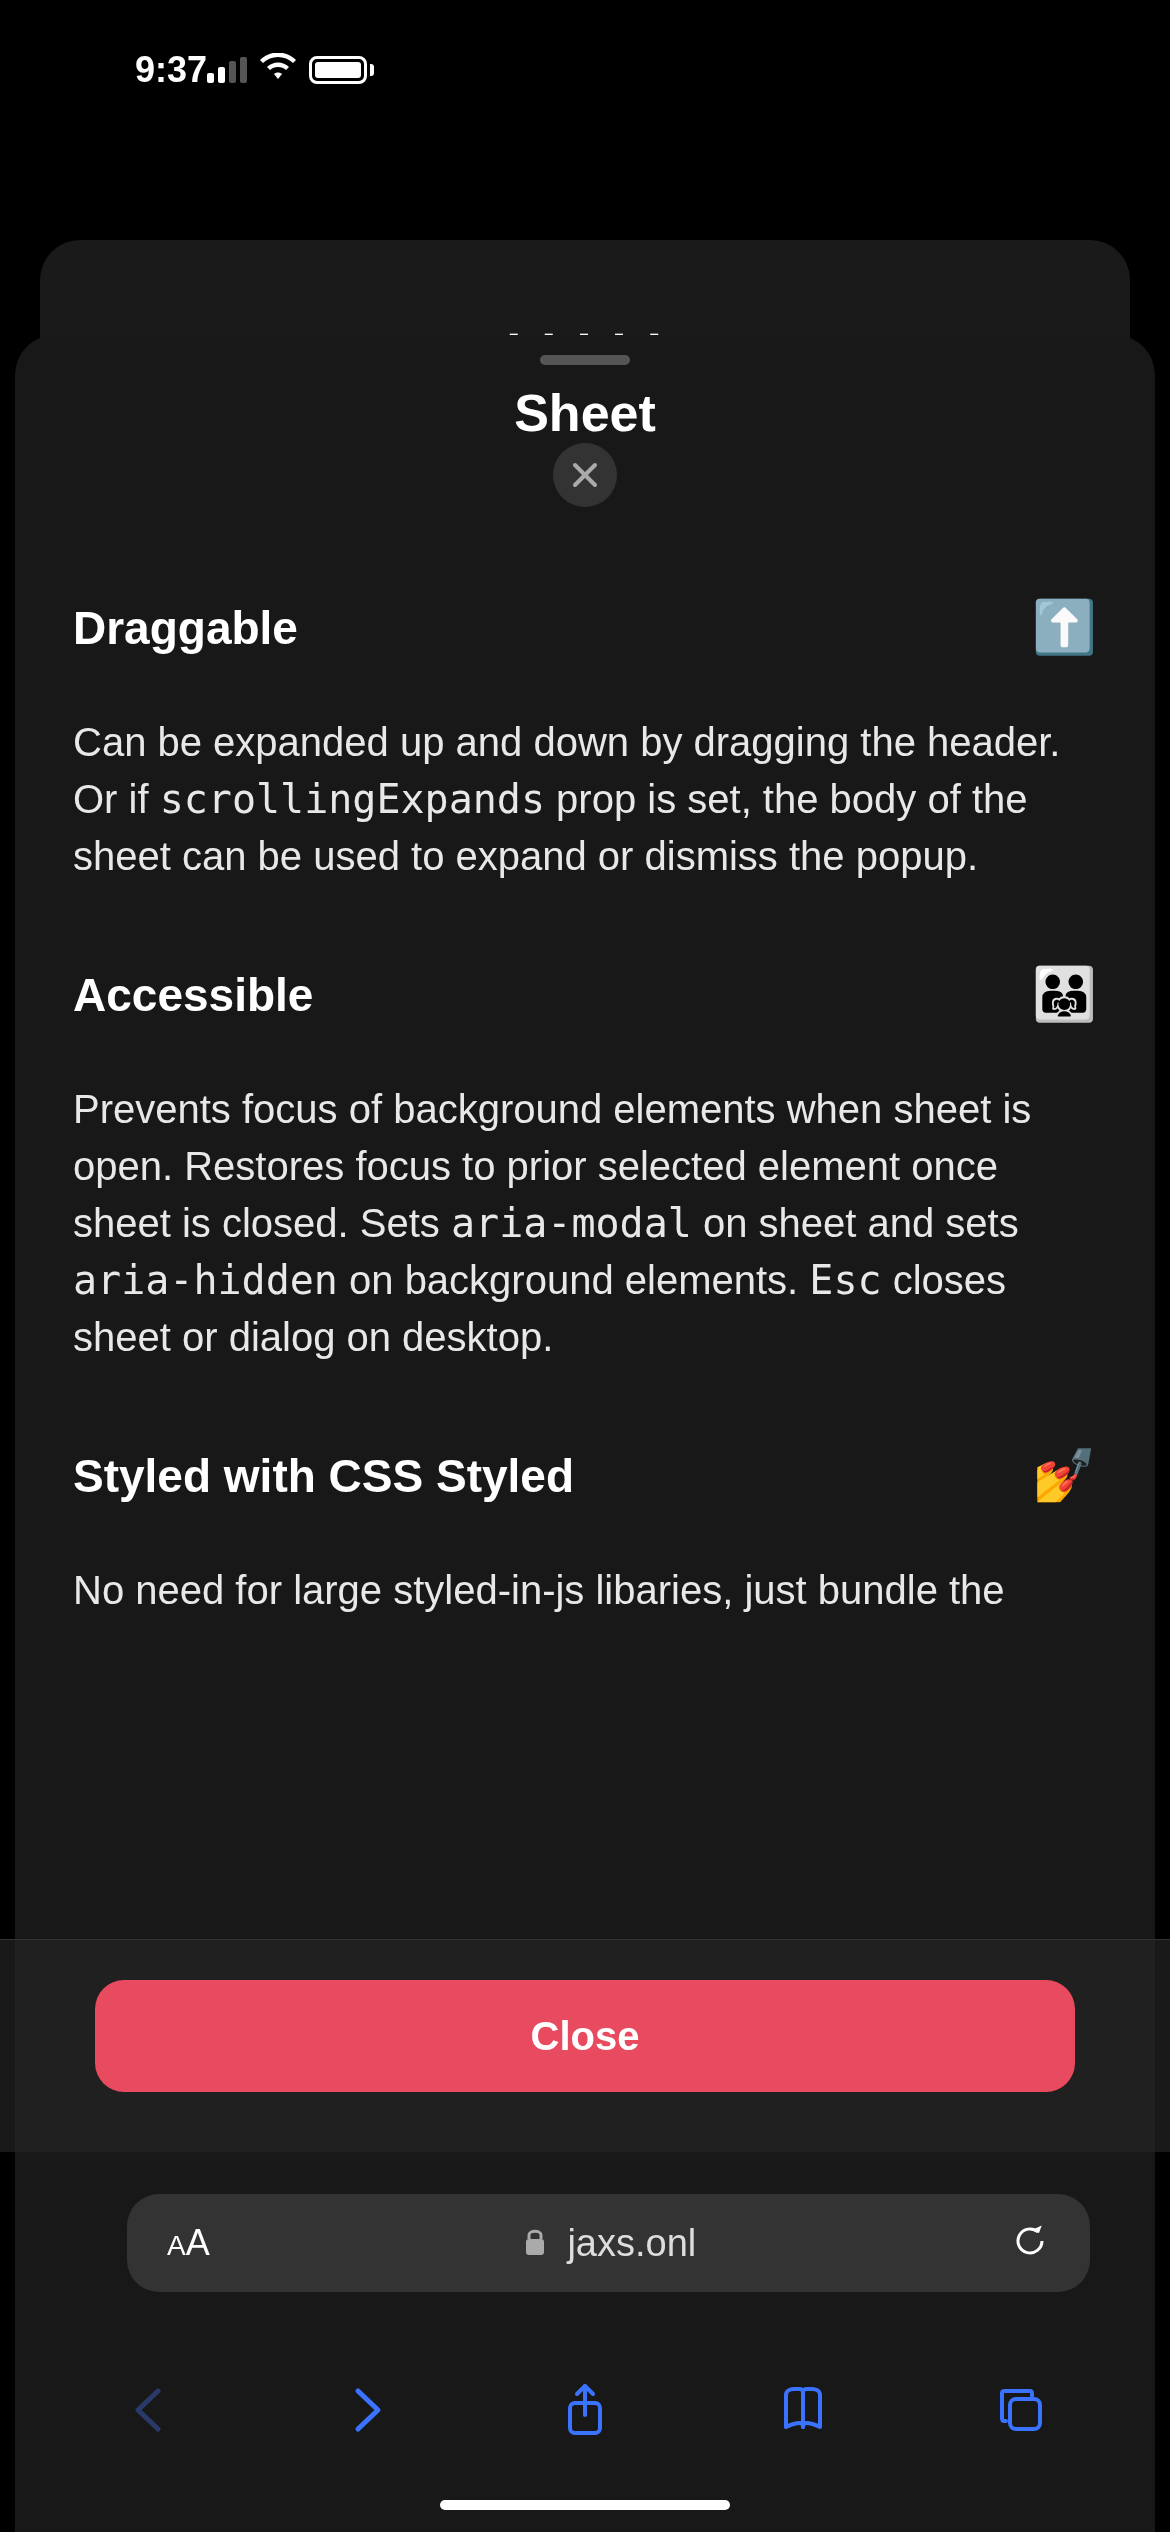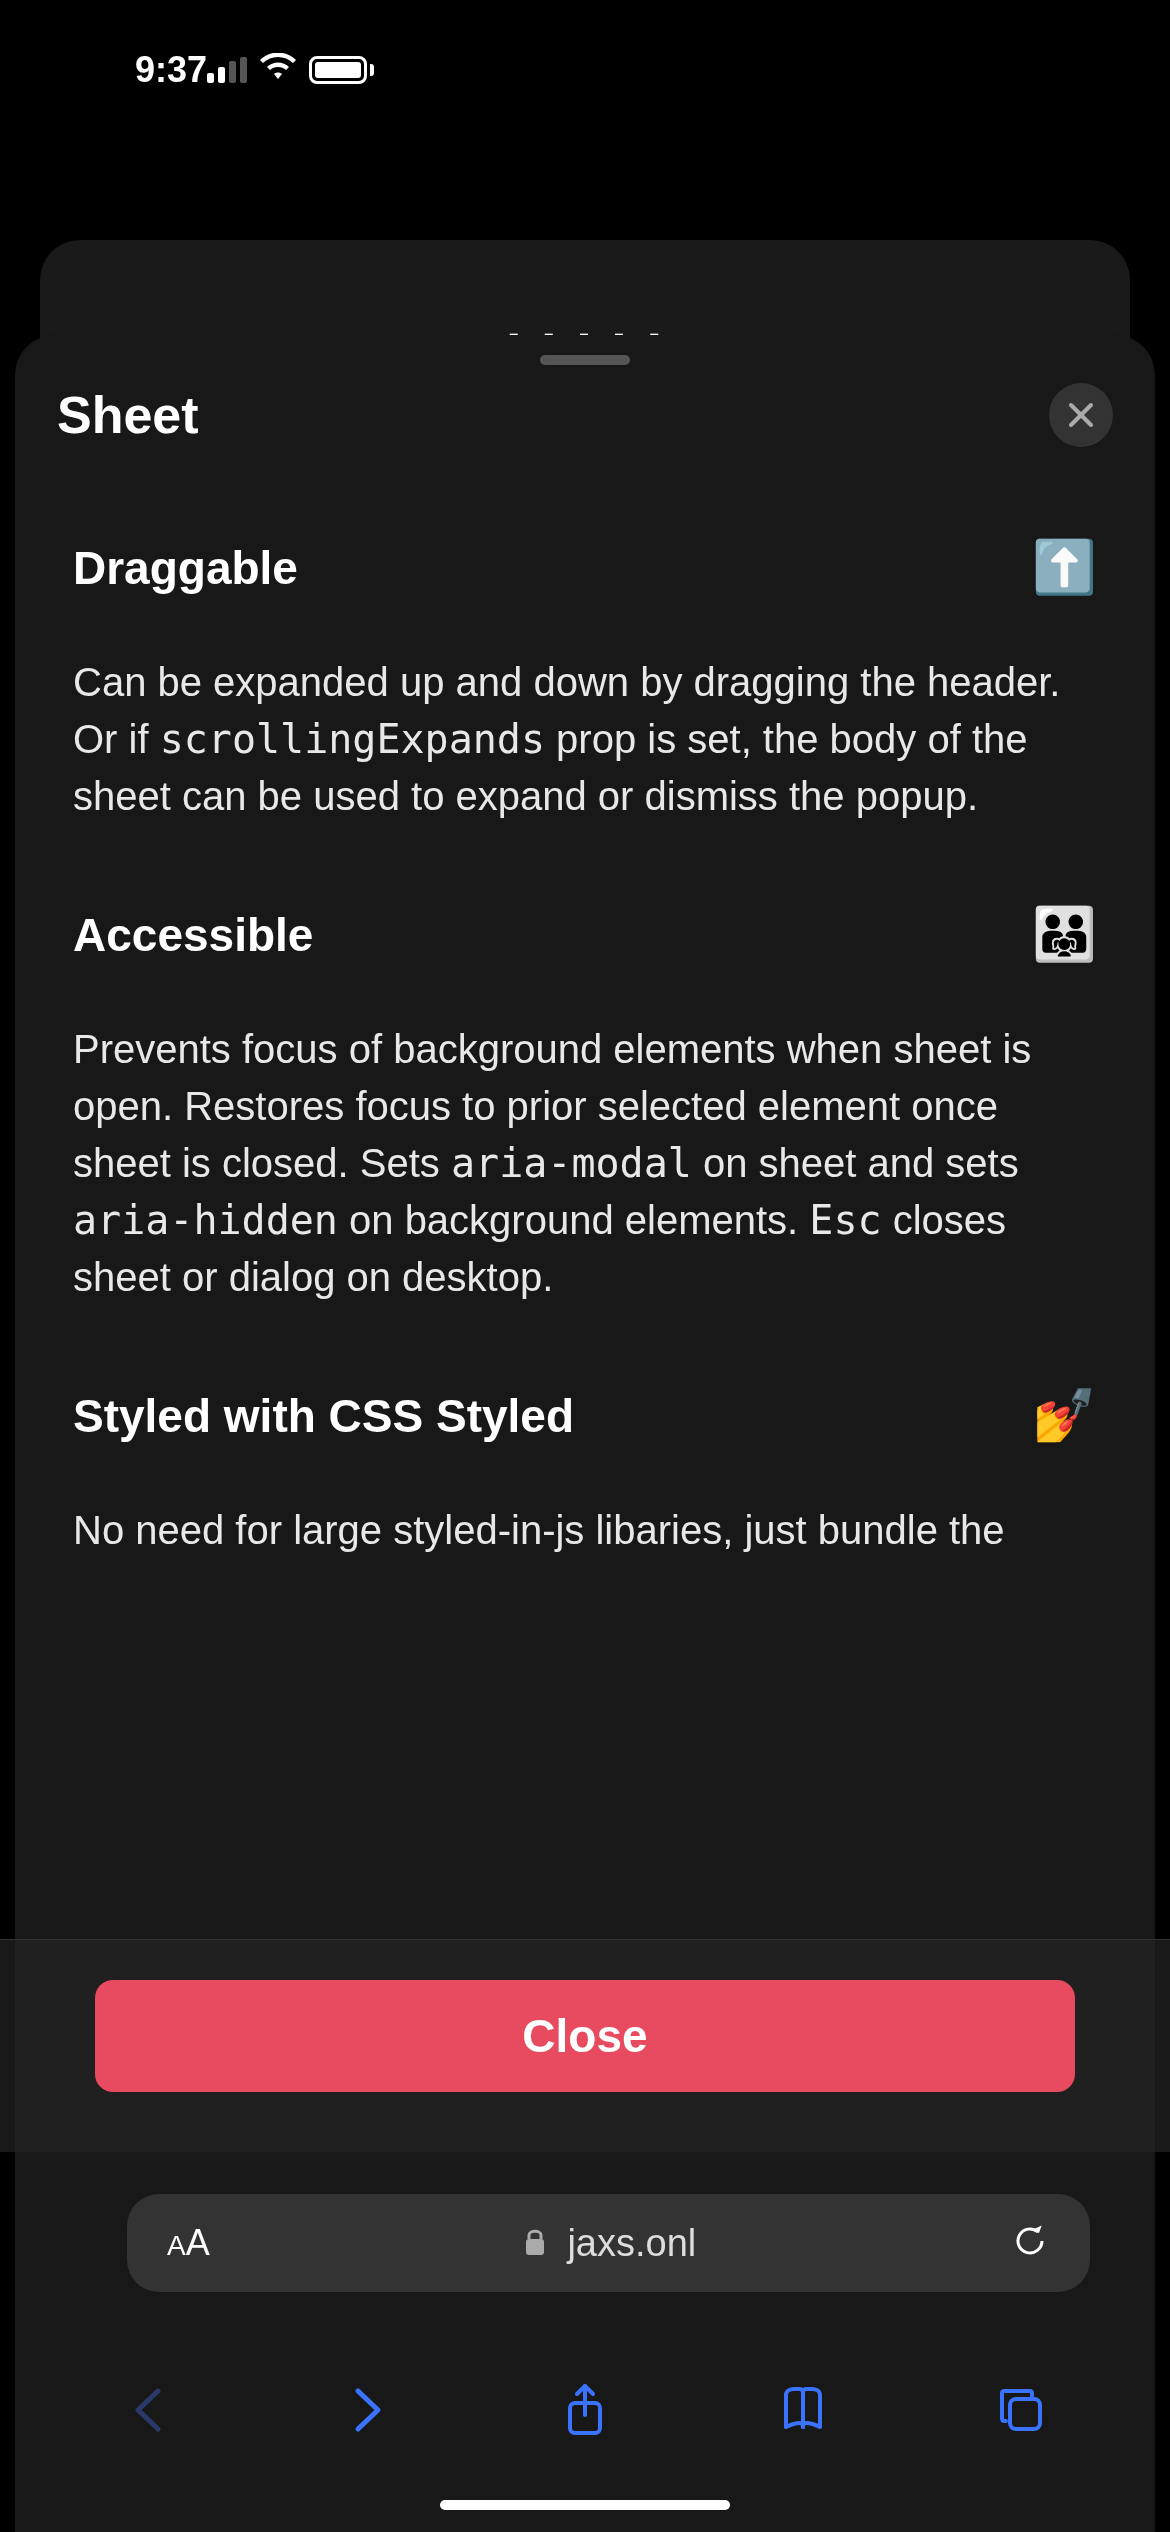--- a/index.html
+++ b/index.html
@@ -130,20 +130,21 @@
       background: #555555;
       border-radius: 5px;
       margin: 20px auto 0;
     }
     
     .sheet-header {
       display: flex;
       justify-content: space-between;
       align-items: center;
       padding: 18px 42px 30px 42px;
+      flex-direction: column;
     }
     
     .sheet-title {
       color: #ffffff;
       font-size: 52px;
       font-weight: 700;
     }
     
     .close-x {
       width: 64px;
@@ -208,24 +209,24 @@
       padding: 40px 95px 60px 95px;
       background: rgba(35,35,35,0.7);
       border-top: 1px solid #333;
     }
     
     .close-button {
       width: 100%;
       height: 112px;
       background: #e84a5f;
       color: #ffffff;
-      font-size: 46px;
+      font-size: 40px;
       font-weight: 600;
       border: none;
-      border-radius: 18px;
+      border-radius: 29px;
       display: flex;
       align-items: center;
       justify-content: center;
     }
     
     
     .url-bar-container {
       position: absolute;
       bottom: 240px;
       left: 80px;

